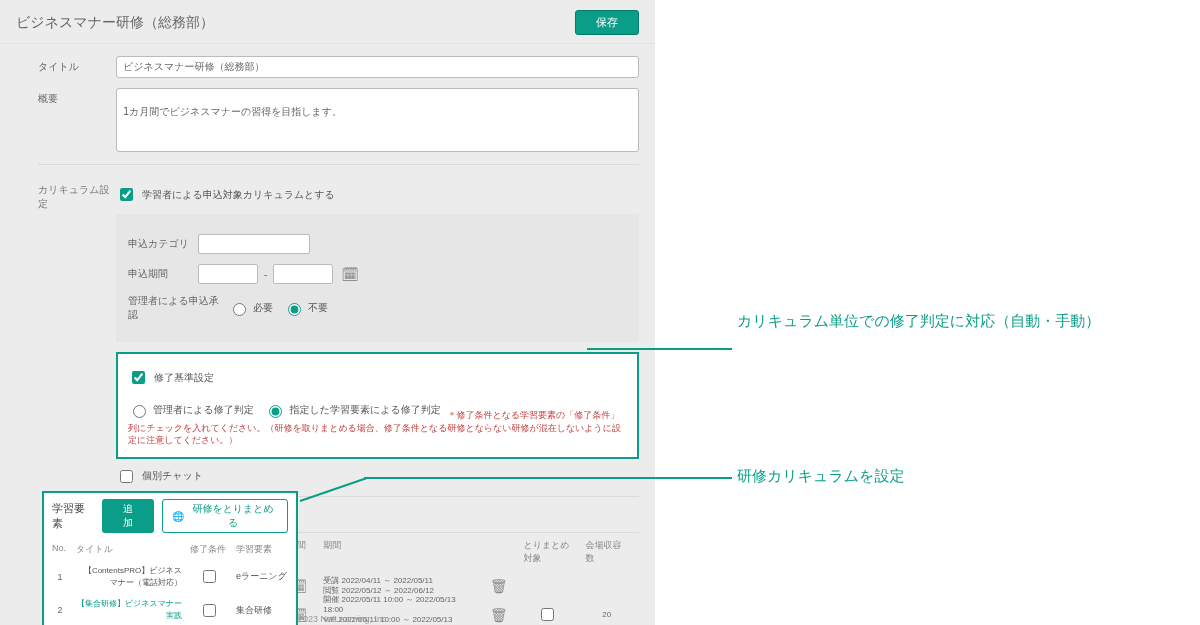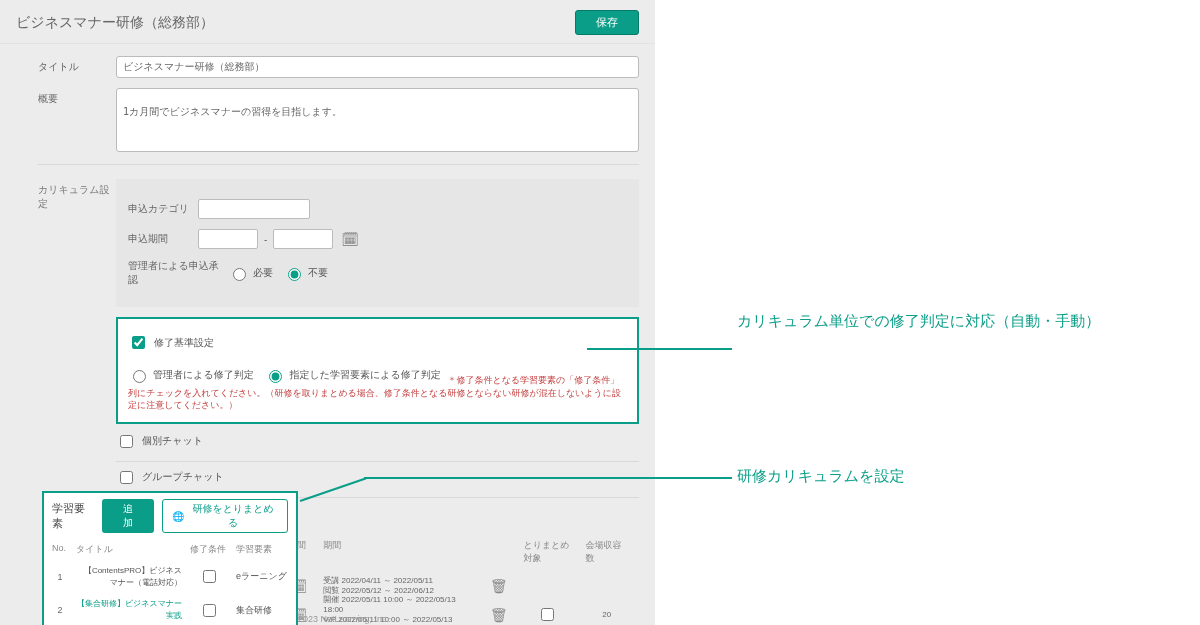--- a/index.html
+++ b/index.html
@@ -84,20 +84,24 @@
       <div class="row">
         <div class="lbl">概要</div>
         <div class="ctl"><textarea class="ta" style="">1カ月間でビジネスマナーの習得を目指します。</textarea></div>
       </div>
 
       <hr class="hr">
 
       <div class="row">
         <div class="lbl section-lbl">カリキュラム設定</div>
         <div class="ctl">
+          <label class="cb-row">
+            <input type="checkbox" checked="" style="">
+            <span>学習者による申込対象カリキュラムとする</span>
+          </label>
 
           <div class="sub-box">
             <div class="sub-row">
               <div class="slbl">申込カテゴリ</div>
               <input class="sm-inp" style="">
             </div>
             <div class="sub-row">
               <div class="slbl">申込期間</div>
               <input class="sm-inp" style="width: 60px;">
               <span style="margin:0 6px;">-</span>

